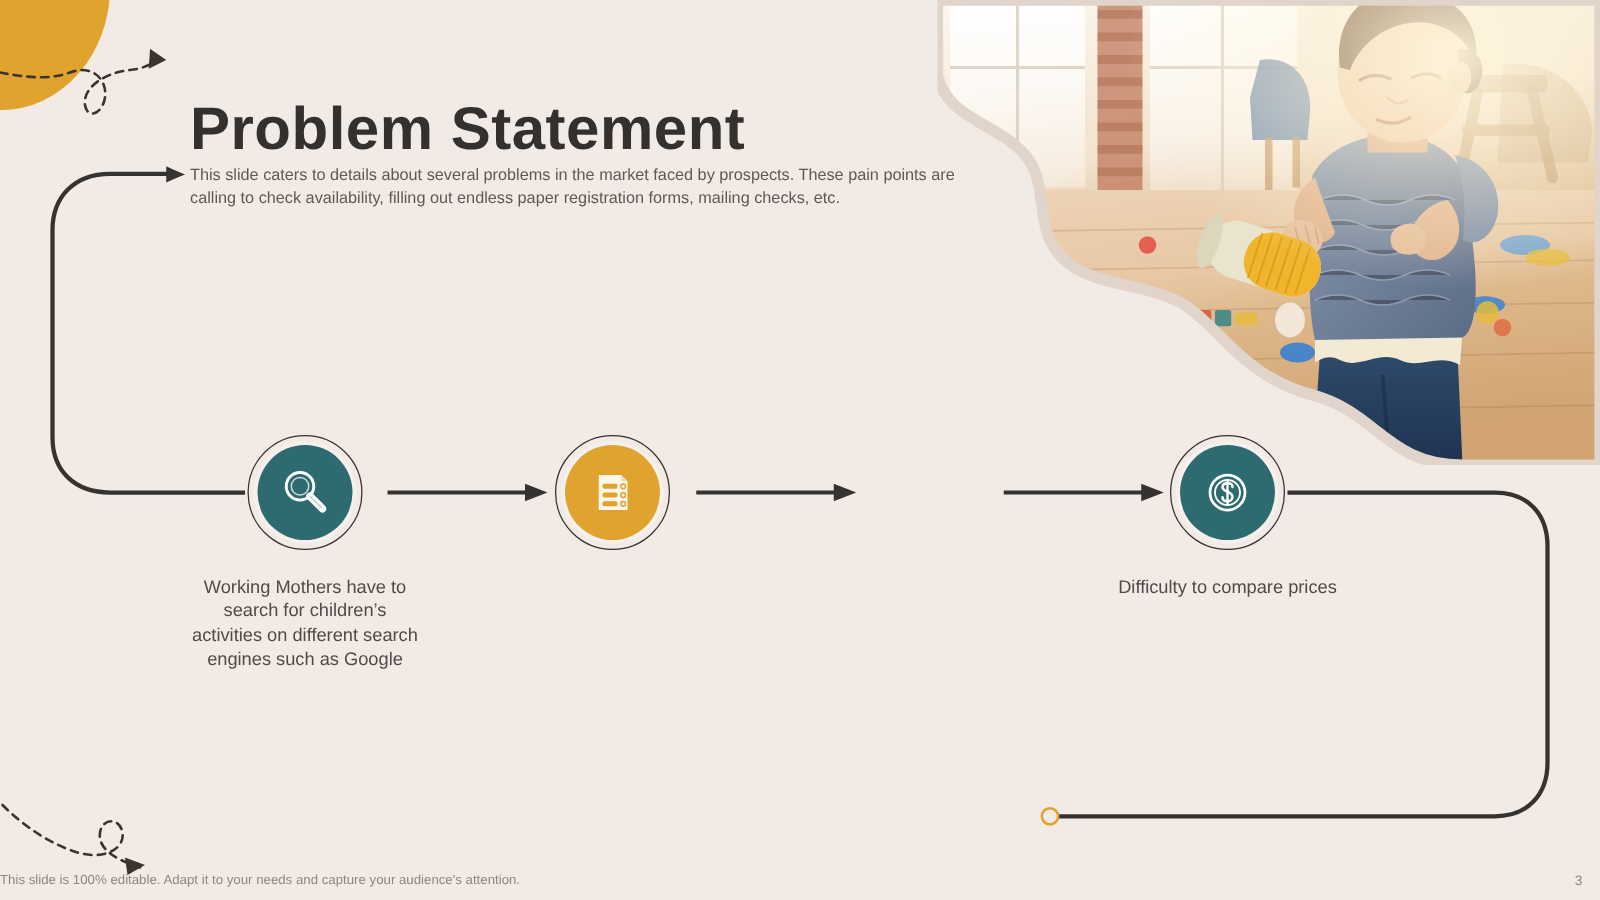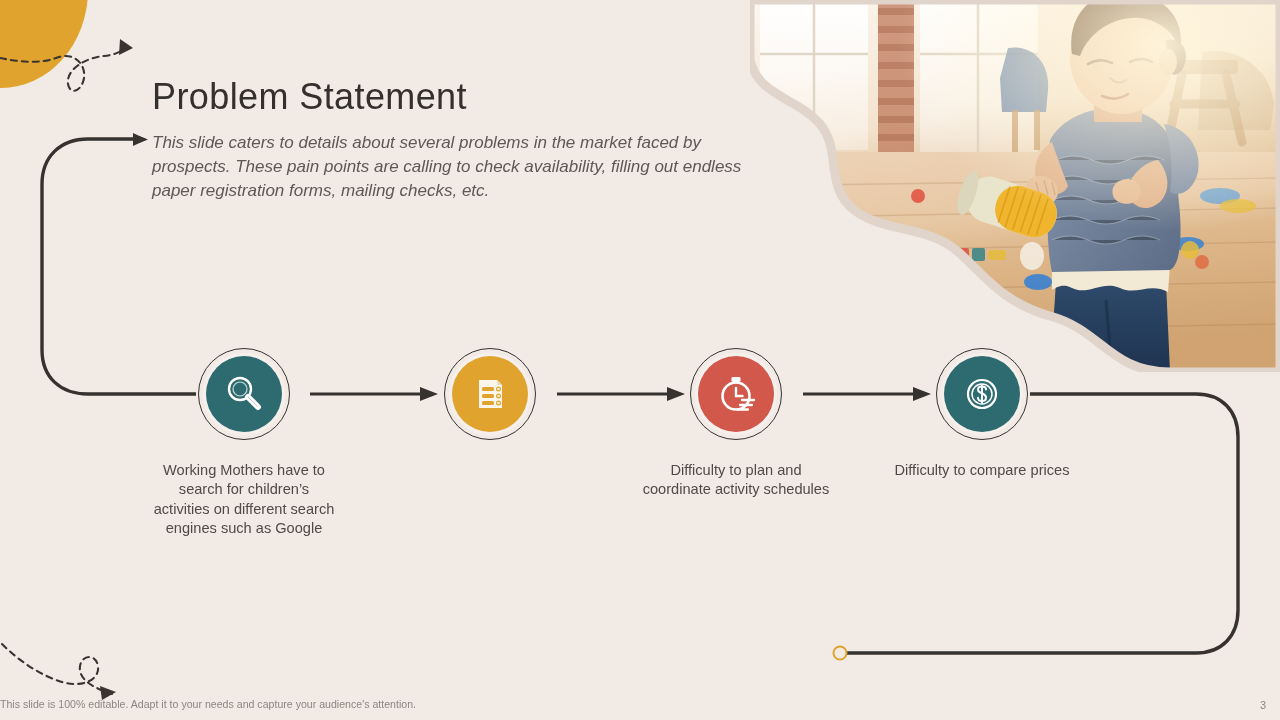--- a/index.html
+++ b/index.html
@@ -36,38 +36,37 @@
     width: 530px;
     height: 372px;
     z-index: 2;
   }
 
   
   .title {
     position: absolute;
     left: 152px;
     top: 76px;
-    font-size: 36px;
-    font-weight: 400;
+    font-size: 48px;
+    font-weight: 700;
     letter-spacing: 0.4px;
     color: #33302e;
     z-index: 6;
   }
 
   
   .desc {
     position: absolute;
     left: 152px;
     top: 131px;
     width: 630px;
-    font-size: 17px;
+    font-size: 13px;
     line-height: 1.42;
     color: #5d5955;
     z-index: 6;
-    font-style: italic;
   }
 
   
   .connectors {
     position: absolute;
     inset: 0;
     z-index: 3;
   }
 
   
@@ -372,38 +371,20 @@
             <rect x="13" y="21" width="12" height="4" rx="1.6" fill="#e0a32e"></rect>
             <rect x="13" y="28" width="12" height="4" rx="1.6" fill="#e0a32e"></rect>
             <circle cx="29.5" cy="16" r="1.9" fill="none" stroke="#e0a32e" stroke-width="1.2"></circle>
             <circle cx="29.5" cy="23" r="1.9" fill="none" stroke="#e0a32e" stroke-width="1.2"></circle>
             <circle cx="29.5" cy="30" r="1.9" fill="none" stroke="#e0a32e" stroke-width="1.2"></circle>
           </svg>
         </div>
       </div>
     </div>
 
-    <div class="node" style="left:641px; top:348px; width:190px;">
-      <div class="circle-outer">
-        <div class="circle-inner" style="background:#d1584a;">
-          <svg width="44" height="44" viewBox="0 0 44 44">
-            <rect x="17.5" y="5" width="9" height="5" rx="1.4" fill="#ffffff"></rect>
-            <circle cx="22" cy="24" r="13.5" fill="none" stroke="#ffffff" stroke-width="2.6"></circle>
-            <path d="M22,16 L22,24 L28.5,24" fill="none" stroke="#ffffff" stroke-width="2.4" stroke-linecap="round"></path>
-            <g stroke="#ffffff" stroke-width="2.3" stroke-linecap="round">
-              <line x1="28" y1="28" x2="40" y2="28"></line>
-              <line x1="26" y1="33" x2="38" y2="33"></line>
-              <line x1="24" y1="37.5" x2="34" y2="37.5"></line>
-            </g>
-            <path d="M26,28 L40,28 L38,33 L24,33 Z" fill="#d1584a" opacity="0"></path>
-          </svg>
-        </div>
-      </div>
-      <div class="caption">Difficulty to plan and coordinate activity schedules</div>
-    </div>
 
     <div class="node" style="left:887px; top:348px; width:190px;">
       <div class="circle-outer">
         <div class="circle-inner" style="background:#2e6b70;">
           <svg width="42" height="42" viewBox="0 0 42 42">
             <circle cx="21" cy="21" r="14" fill="none" stroke="#ffffff" stroke-width="2.2"></circle>
             <circle cx="21" cy="21" r="10" fill="none" stroke="#ffffff" stroke-width="1.5"></circle>
             <path d="M21,12.5 L21,29.5" stroke="#ffffff" stroke-width="1.9" stroke-linecap="round"></path>
             <path d="M25,16.5 C25,14.5 23.3,13.6 21,13.6 C18.7,13.6 17,14.8 17,16.8
                      C17,20.8 25,19.8 25,24.4 C25,26.6 23.3,28 21,28 C18.5,28 17,26.8 17,24.8" fill="none" stroke="#ffffff" stroke-width="2" stroke-linecap="round"></path>

